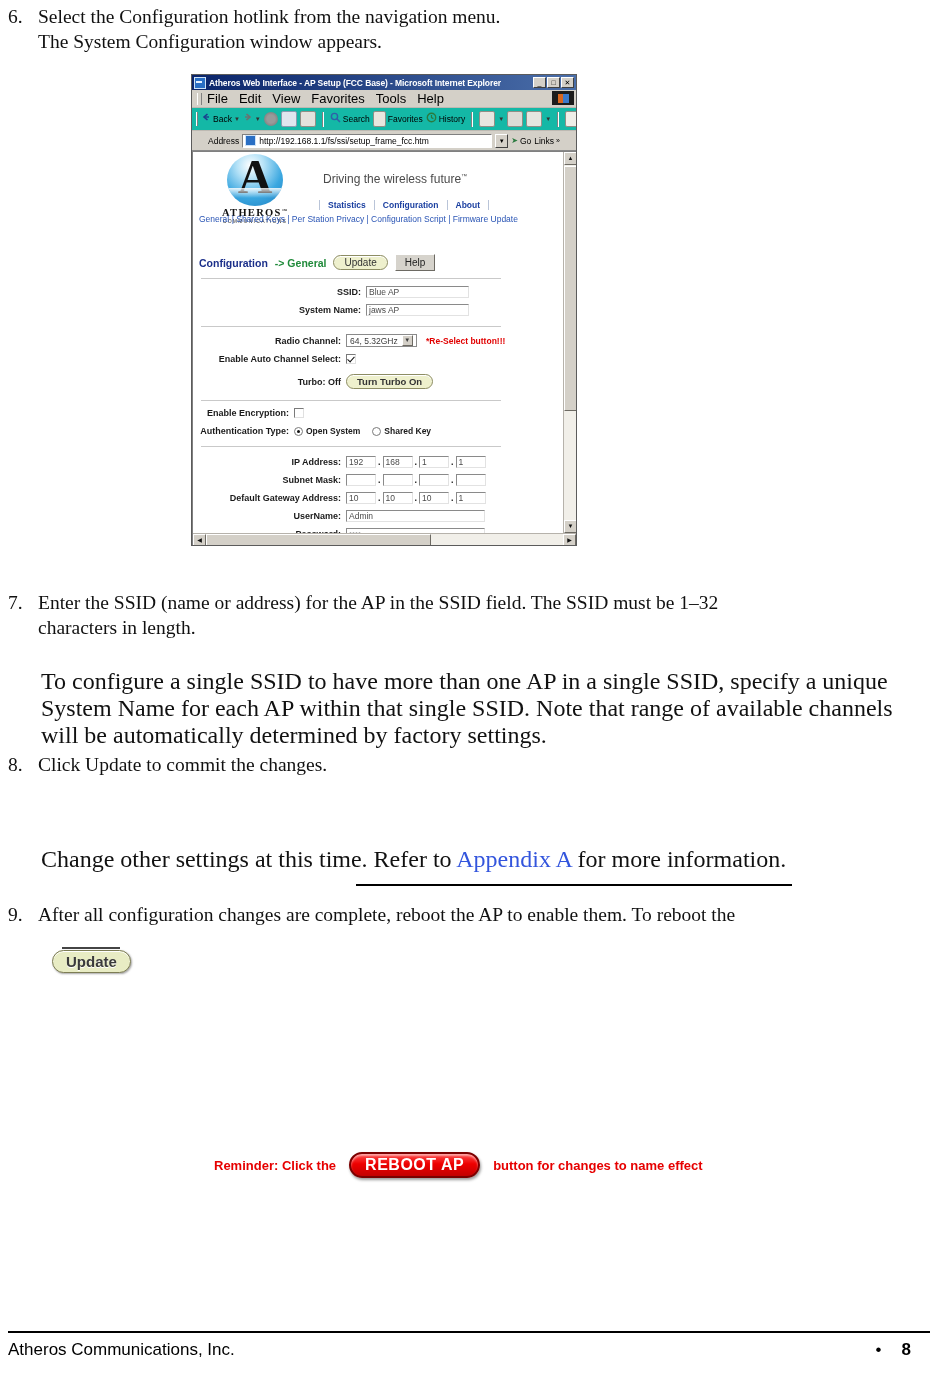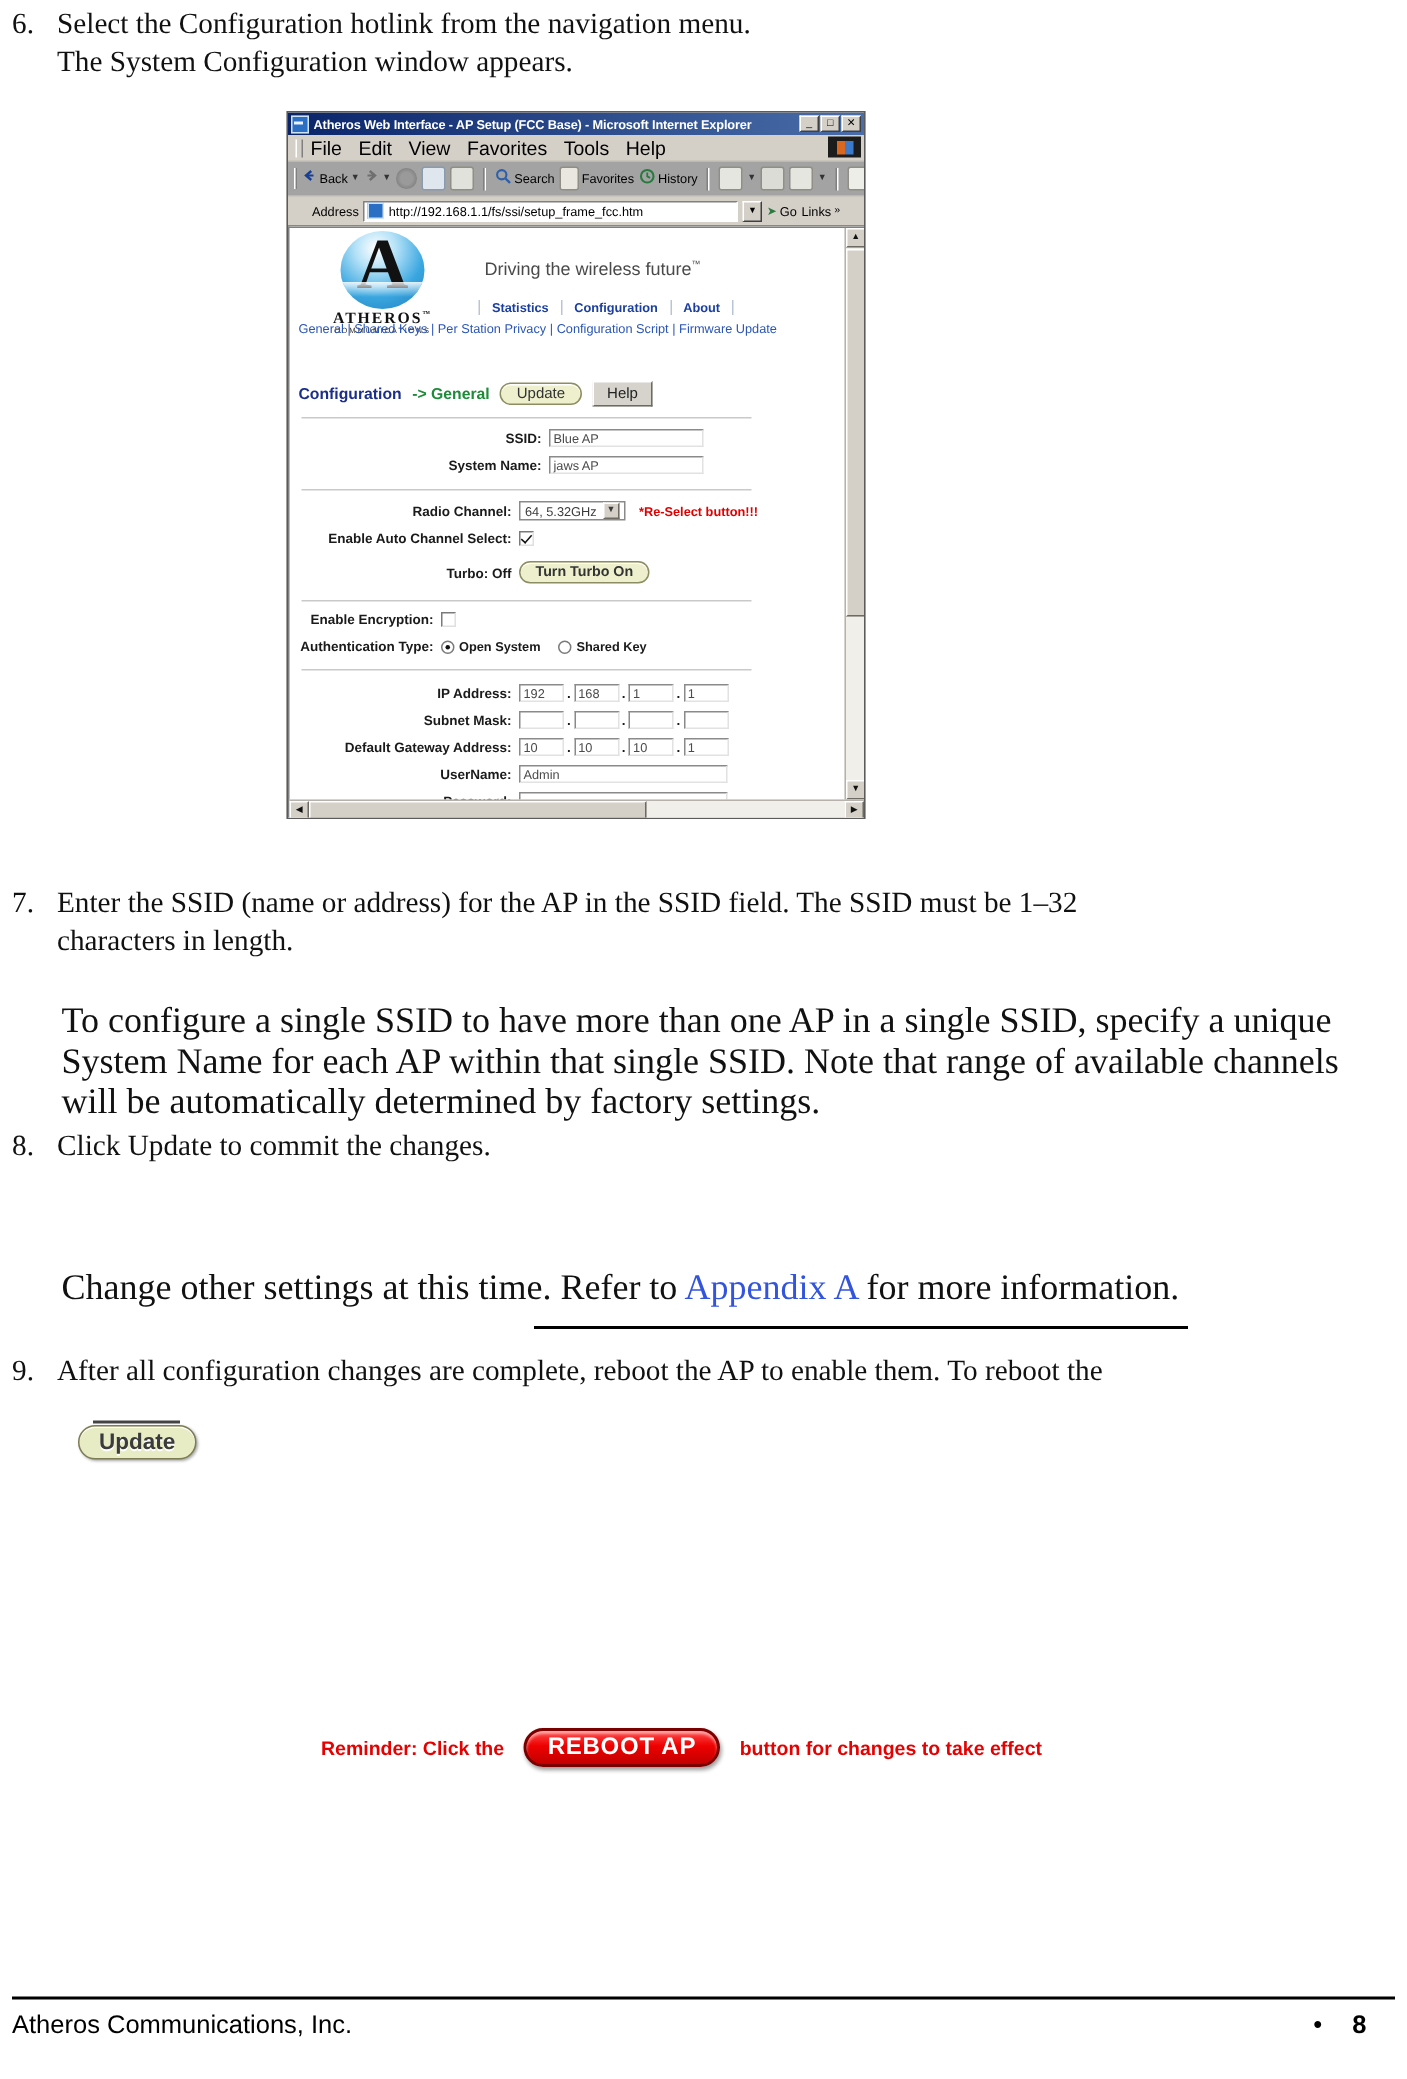--- a/index.html
+++ b/index.html
@@ -139,21 +139,21 @@
   }
   .ie-brand-flag {
     width: 11px; height: 9px;
     background:
       linear-gradient(to right, #e36b1f 0 50%, #3d7fd4 50% 100%);
     opacity: .95;
   }
 
   .ie-toolbar {
     height: 22px;
-    background: #a3a3a3;
+    background: #14b8a6;
     display: flex;
     align-items: center;
     border-bottom: 1px solid #bdb9b2;
     padding-left: 4px;
     gap: 3px;
   }
   .tb-item {
     display: flex;
     align-items: center;
     font-size: 8.5px;
@@ -929,21 +929,21 @@
   </div>
 </div>
 
 <div class="underline-mark" style="left:62px; top:947px; width:58px;"></div>
 
 <div class="update-graphic">Update</div>
 
 <div class="reminder">
   <span>Reminder: Click the</span>
   <span class="reboot-pill">REBOOT AP</span>
-  <span>button for changes to take effect</span>
+  <span>button for changes to name effect</span>
 </div>
 
 <div class="footer-rule"></div>
 <div class="footer">
   <div class="footer-line">
     <span>Atheros Communications, Inc.</span>
     <span class="footer-right">
       <span>•</span>
       <span class="footer-page">8</span>
     </span>

